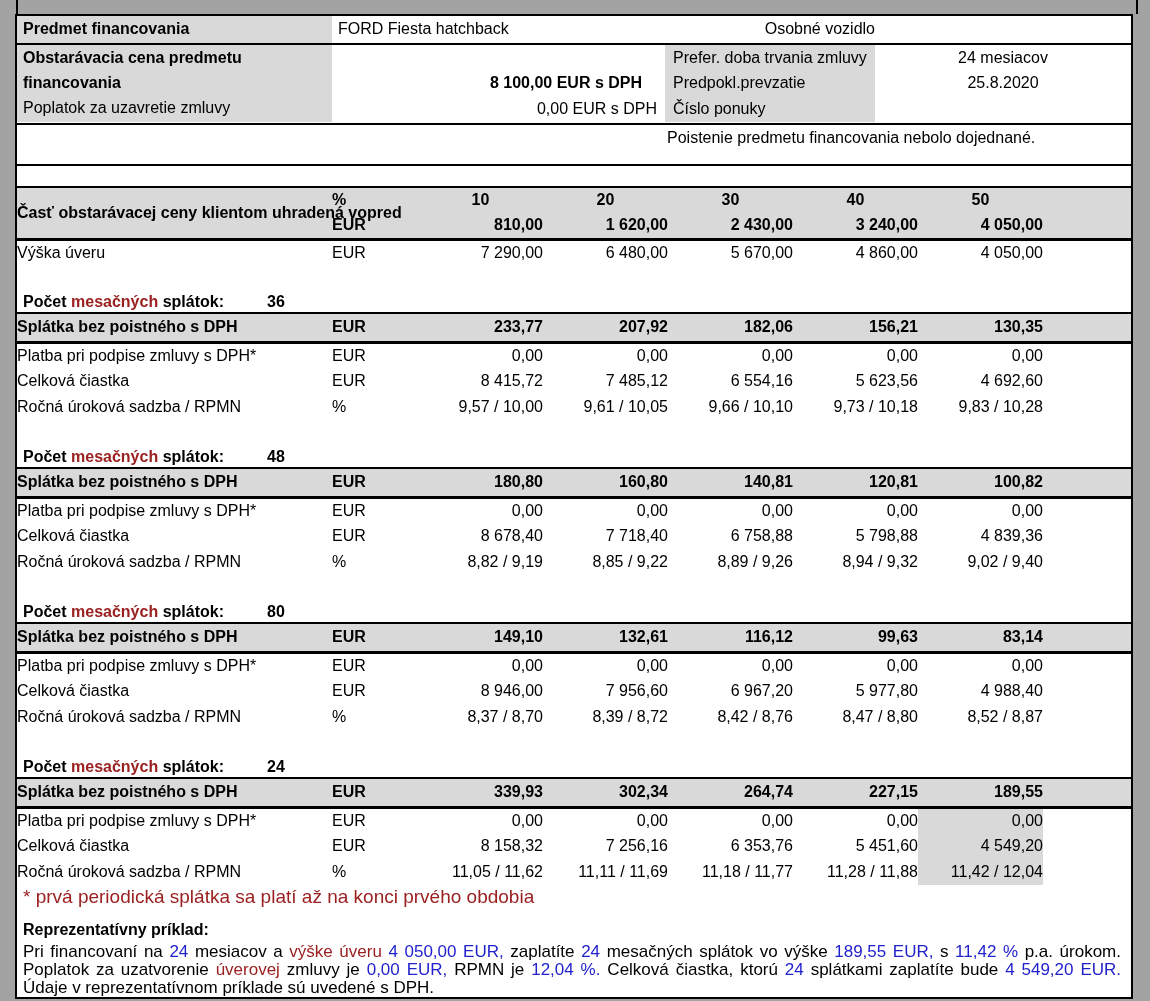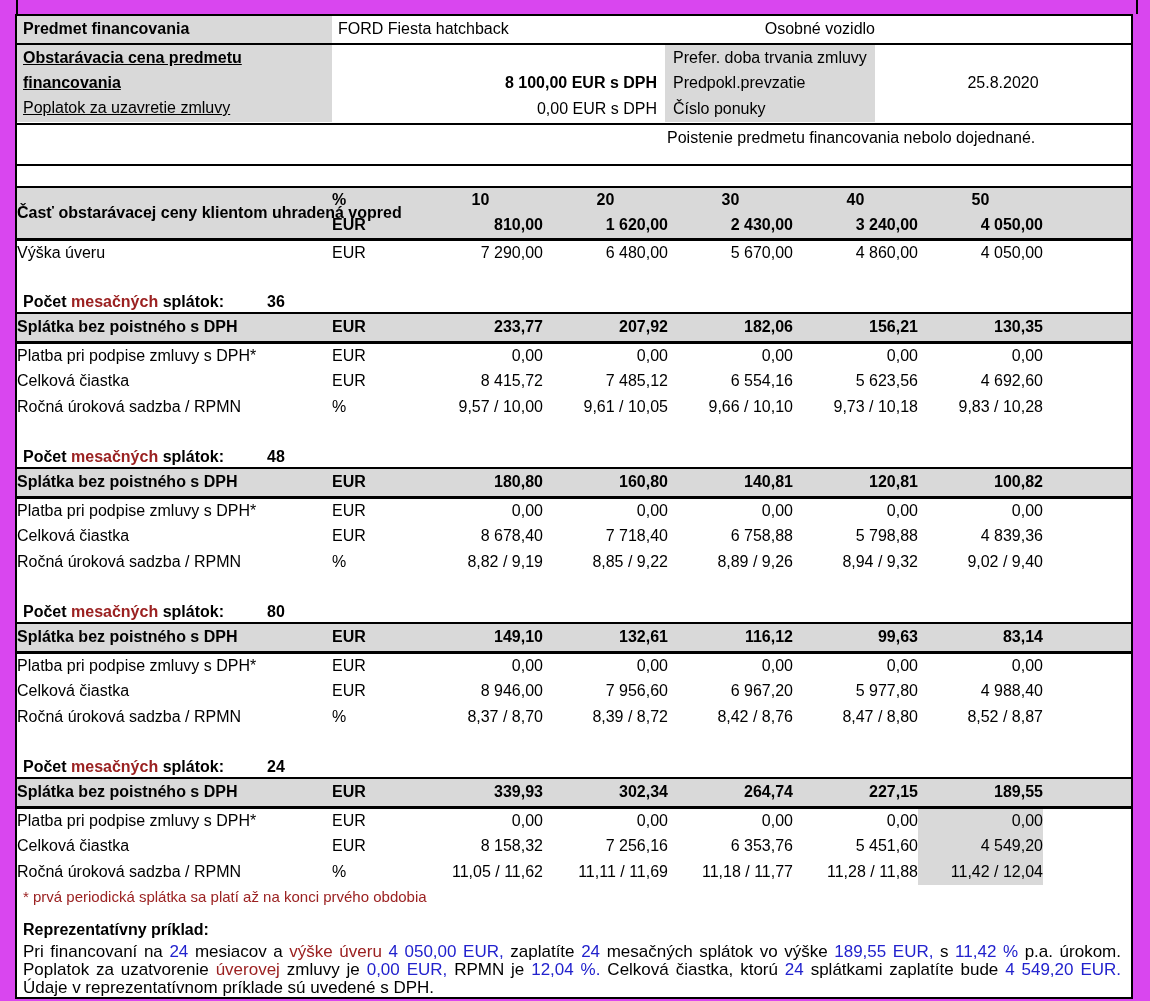--- a/index.html
+++ b/index.html
@@ -1,35 +1,35 @@
 <!DOCTYPE html>
 <html><head>
 <meta charset="utf-8">
 <style>
   html,body{margin:0;padding:0;background:#ffffff;}
-  .page{position:relative;width:1150px;height:1001px;background:#d946ef;
+  .page{position:relative;width:1150px;height:1001px;background:#a3a3a3;
         font-family:"Liberation Sans",sans-serif;color:#000;font-size:16px;overflow:hidden;}
   .stub{position:absolute;top:0;height:14px;width:0;border-left:2px solid #000;}
   .stub-left{left:16px;}
   .stub-right{left:1136px;}
   .doc{position:absolute;left:15px;top:14px;width:1118px;height:985px;
        border:2px solid #000;box-sizing:border-box;overflow:hidden;background:#fff;}
   .gray{background:#d9d9d9;}
   .b{font-weight:bold;}
   .pre{white-space:pre-line;}
 
   
   .r1,.r2{display:grid;grid-template-columns:315px 333px 210px 1fr;border-bottom:2px solid #000;}
   .r1{height:27px;line-height:26px;}
   .r1 .cell{padding-left:6px;box-sizing:border-box;}
   .r1 .vcenter{text-align:right;padding-left:0;}
   .r2{grid-template-rows:25px 26px 26px;height:78px;line-height:25px;}
-  .r2 .c1{grid-column:1;grid-row:1/4;padding-left:6px;box-sizing:border-box;text-decoration:underline;}
+  .r2 .c1{grid-column:1;grid-row:1/4;padding-left:6px;box-sizing:border-box;}
   .r2 .c1 .two{line-height:25px;}
-  .r2 .v1{grid-column:2;grid-row:2;text-align:right;padding-right:8px;}
+  .r2 .v1{grid-column:2;grid-row:2;text-align:right;padding-right:23px;}
   .r2 .v2{grid-column:2;grid-row:3;text-align:right;padding-right:8px;}
   .r2 .l3{padding-left:8px;box-sizing:border-box;line-height:26px;}
   .r2 .val{text-align:center;line-height:26px;}
   .r3{height:41px;line-height:25px;border-bottom:2px solid #000;padding-left:650px;box-sizing:border-box;}
   .gap1{height:20px;}
 
   
   table.main{border-collapse:collapse;table-layout:fixed;width:1114px;border-top:2px solid #000;}
   table.main td{padding:0;box-sizing:border-box;overflow:visible;white-space:nowrap;vertical-align:middle;}
   td.lbl{padding-left:6px;text-align:left;}
@@ -41,21 +41,21 @@
   tr.h2 td{height:27px;border-bottom:3px solid #000;}
   thead td.span2{border-bottom:3px solid #000;}
   tr.sp td{height:26px;}
   tr.pocet td{height:22px;font-weight:bold;position:relative;padding-left:6px;}
   tr.pocet .mnum{position:absolute;left:250px;}
   tr.grayrow td{background:#d9d9d9;font-weight:bold;height:29px;border-top:2px solid #000;border-bottom:3px solid #000;}
   tr.datarow td{height:26px;}
   td.hl{background:#d9d9d9;}
 
   
-  .footnote{margin:3px 0 0 6px;font-size:15px;line-height:18px;}
+  .footnote{margin:3px 0 0 6px;font-size:19px;line-height:18px;}
   .ex-title{margin:14px 0 0 6px;font-weight:bold;line-height:20px;}
   .ex-par{margin:3px 10px 0 6px;font-size:17px;line-height:18px;text-align:justify;}
   .closing{margin:9px 0 0 6px;font-weight:bold;line-height:22px;}
 </style>
 </head>
 <body>
 
 <div class="page">
   <div class="stub stub-left"></div>
   <div class="stub stub-right"></div>
@@ -72,20 +72,21 @@
       <div class="c1 gray">
         <div class="two b pre">Obstarávacia cena predmetu
 financovania</div>
         <div>Poplatok za uzavretie zmluvy</div>
       </div>
       <div class="v1 b">8 100,00 EUR s DPH</div>
       <div class="v2">0,00 EUR s DPH</div>
       <div class="l3 gray" style="grid-column:3;grid-row:1;">Prefer. doba trvania zmluvy</div>
       <div class="l3 gray" style="grid-column:3;grid-row:2;">Predpokl.prevzatie predmetu</div>
       <div class="l3 gray" style="grid-column:3;grid-row:3;">Číslo ponuky</div>
+      <div class="val" style="grid-column:4;grid-row:1;">24 mesiacov</div>
       <div class="val" style="grid-column:4;grid-row:2;">25.8.2020</div>
       <div class="val" style="grid-column:4;grid-row:3;"></div>
     </div>
 
     <div class="r3">
       <span>Poistenie predmetu financovania nebolo dojednané.</span>
     </div>
 
     <div class="gap1"></div>
 

